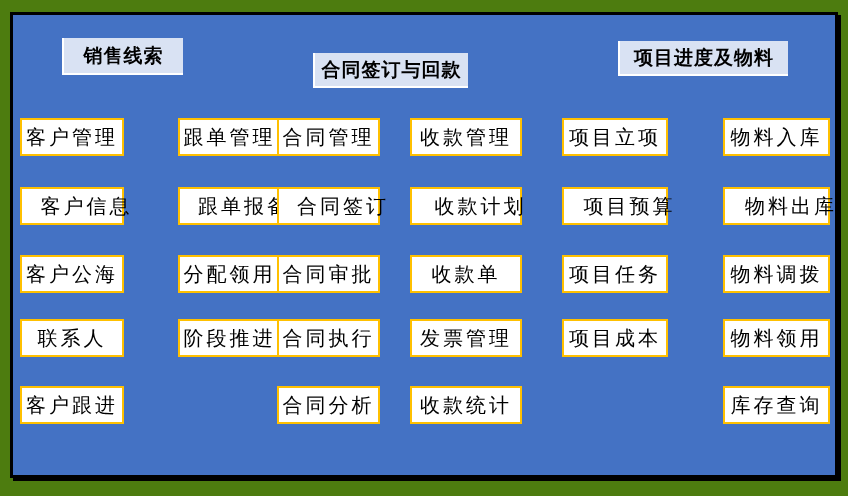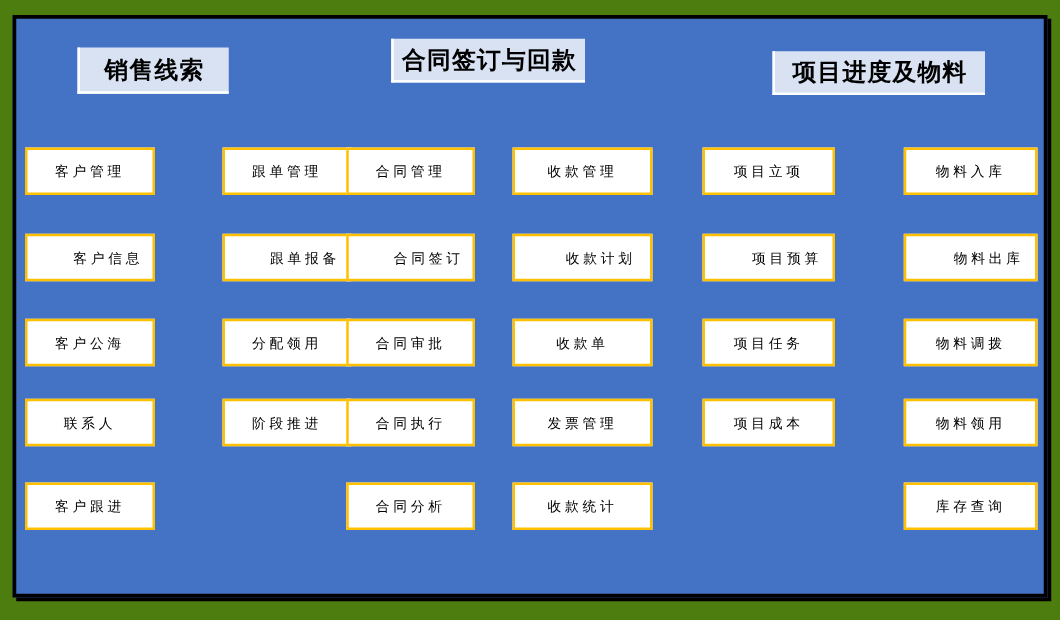--- a/index.html
+++ b/index.html
@@ -37,30 +37,30 @@
     font-size: 19px;
     letter-spacing: 1px;
     display: flex;
     align-items: center;
     justify-content: center;
     border-left: 2px solid #ffffff;
     border-bottom: 2px solid #ffffff;
     white-space: nowrap;
   }
   .h0 { left: 62px;  top: 38px; width: 121px; height: 37px; }
-  .h1 { left: 313px; top: 31px; width: 155px; height: 35px; }
+  .h1 { left: 313px; top: 53px; width: 155px; height: 35px; }
   .h2 { left: 618px; top: 41px; width: 170px; height: 35px; }
   .box {
     position: absolute;
     box-sizing: border-box;
     height: 38px;
     background: #FFFFFF;
     border: 2px solid #FFC000;
     color: #000000;
-    font-size: 11px;
+    font-size: 20px;
     letter-spacing: 3px;
     display: flex;
     align-items: center;
     justify-content: center;
     white-space: nowrap;
   }
   
   .c0 { left: 20px;  width: 104px; }
   .c1 { left: 150px; width: 103px; margin-left: 28px; }
   .c2 { left: 277px; width: 103px; }

